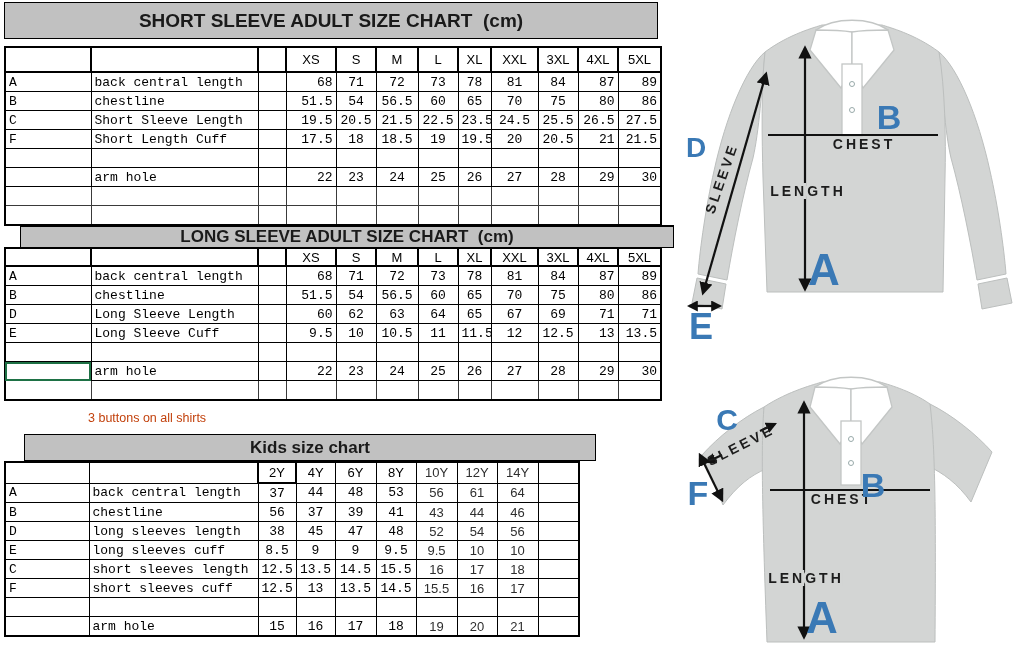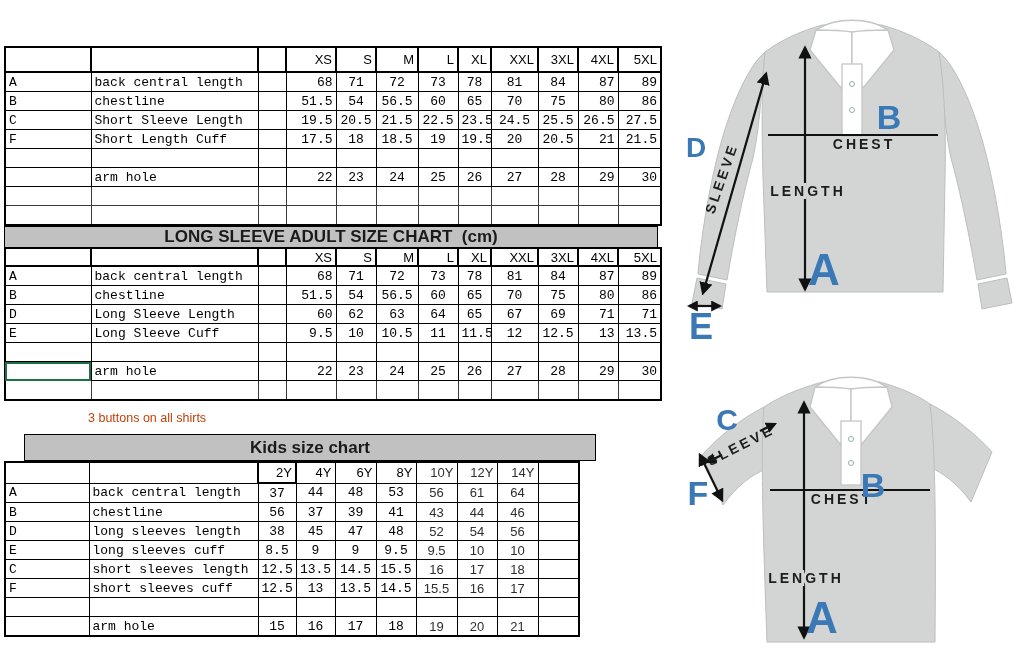--- a/index.html
+++ b/index.html
@@ -1,35 +1,35 @@
 <!DOCTYPE html>
 <html><head>
 <meta charset="utf-8">
 <style>
   html,body{margin:0;padding:0;background:#fff;}
   .stage{position:relative;width:1024px;height:657px;background:#ffffff;overflow:hidden;
          font-family:"Liberation Sans",sans-serif;}
   .title-bar{position:absolute;background:#c1c1c1;border:1px solid #000;color:#1a1a1a;
              font-weight:bold;text-align:center;white-space:pre;overflow:hidden;}
   .t-short{left:4px;top:2px;width:652px;height:35px;line-height:35px;font-size:19px;}
-  .t-long{left:4px;top:225px;width:652px;height:20px;line-height:20px;font-size:17px;
+  .t-long{left:20px;top:225px;width:652px;height:20px;line-height:20px;font-size:17px;
           border-top:2px solid #000;}
   .t-kids{left:4px;top:434px;width:570px;height:25px;line-height:25px;font-size:17px;margin-left:20px;}
   .note{position:absolute;left:88px;top:411px;font-size:12.5px;color:#c2410c;}
 
   table.size-table{position:absolute;border-collapse:collapse;table-layout:fixed;
         font-family:"Liberation Mono","DejaVu Sans Mono",monospace;font-size:13px;color:#000;
         border:2px solid #000;}
   #short-table{left:4px;top:46px;width:656px;}
   #long-table{left:4px;top:247px;width:656px;}
   #kids-table{left:4px;top:461px;width:574px;border-radius:21px;}
   .size-table td,.size-table th{border:1px solid #000;padding:0 3px;overflow:hidden;
         white-space:nowrap;height:18px;}
   .size-table thead th{border-width:2px;font-family:"Liberation Sans",sans-serif;
-        font-weight:normal;font-size:13px;text-align:right;}
+        font-weight:normal;font-size:13px;text-align:center;}
   #short-table thead th{height:23px;}
   #long-table thead th{height:16px;}
   #kids-table thead th{border-width:1px;height:19px;}
   #kids-table thead th.first-size{border-width:2px;}
   .size-table td.letter,.size-table td.label{text-align:left;}
   .size-table td.val{text-align:center;}
   .size-table td.r{text-align:right;}
   .size-table .alt{font-family:"Liberation Sans",sans-serif;color:#2e2e2e;}
   .size-table tr.tail td{border-color:#3a3a3a;}
   .size-table td.green{outline:2px solid #1e7145;outline-offset:-2px;}
@@ -43,20 +43,21 @@
   .mtext{font-family:"Liberation Sans",sans-serif;font-weight:bold;font-size:14px;
          fill:#1c1c1c;letter-spacing:3px;}
   .halo{paint-order:stroke;stroke:#d3d5d4;stroke-width:6px;}
   .blue{font-family:"Liberation Sans",sans-serif;font-weight:bold;fill:#3a79b5;}
 </style>
 </head>
 <body>
 
 <div class="stage">
 
+  <div class="title-bar t-short">SHORT SLEEVE ADULT SIZE CHART  (cm)</div>
   <table class="size-table" id="short-table">
     <colgroup>
       <col style="width:86px">
         <col style="width:167px">
         <col style="width:28px">
       <col style="width:50px">
         <col style="width:40px">
         <col style="width:42px">
         <col style="width:40px">
       <col style="width:33px">

